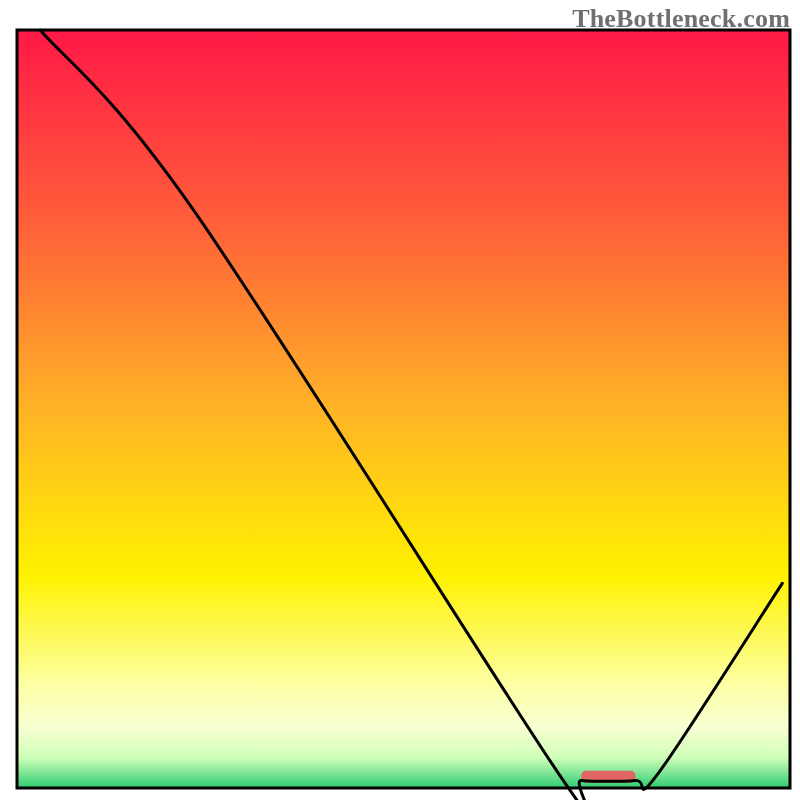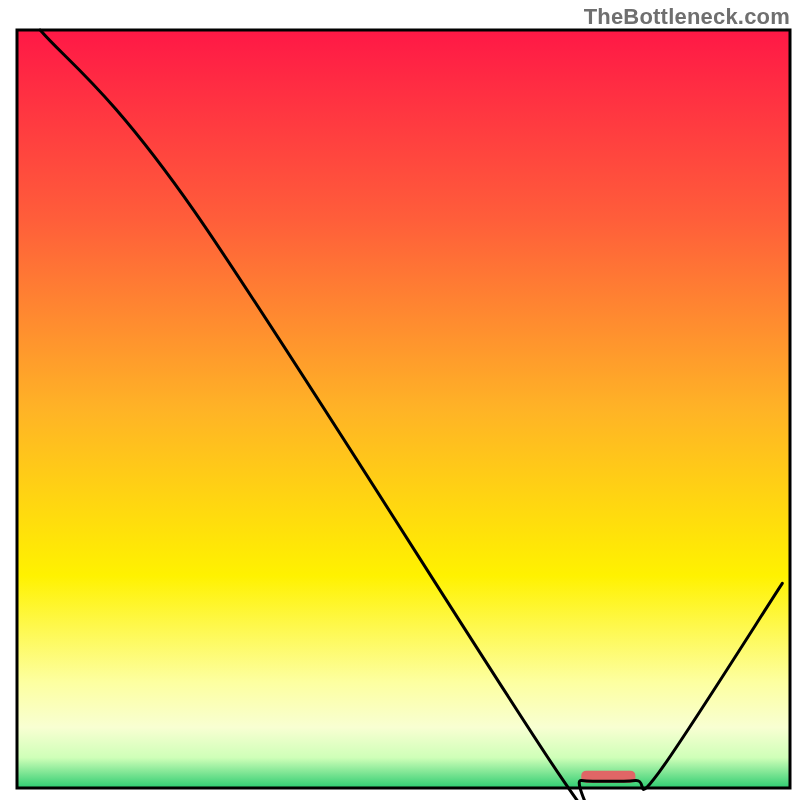--- a/index.html
+++ b/index.html
@@ -12,22 +12,22 @@
   }
   .chart-container {
     position: relative;
     width: 800px;
     height: 800px;
   }
   .watermark {
     position: absolute;
     top: 4px;
     right: 10px;
-    font-family: Liberation Sans, sans-serif;
-    font-size: 22px;
+    font-family: Liberation Serif, serif;
+    font-size: 26px;
     font-weight: bold;
     color: #6f6f6f;
     letter-spacing: 0.2px;
     z-index: 10;
   }
   svg.plot {
     position: absolute;
     left: 0;
     top: 0;
     width: 800px;

